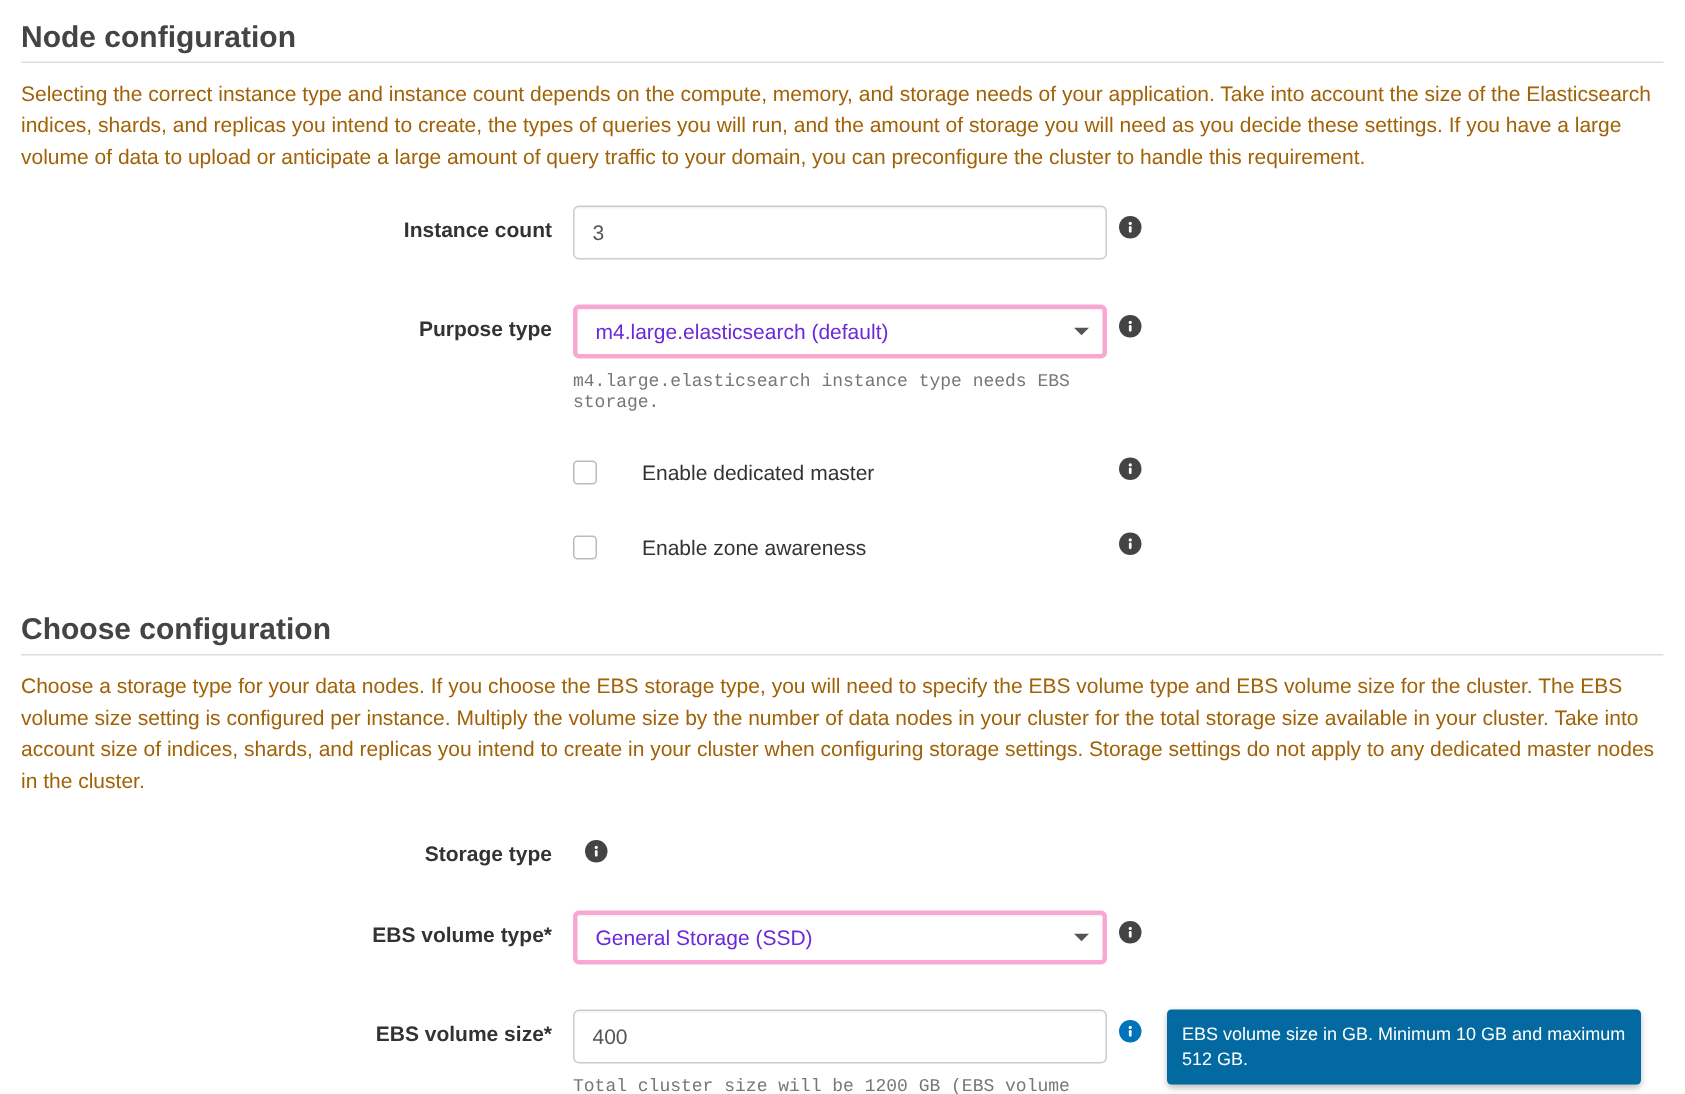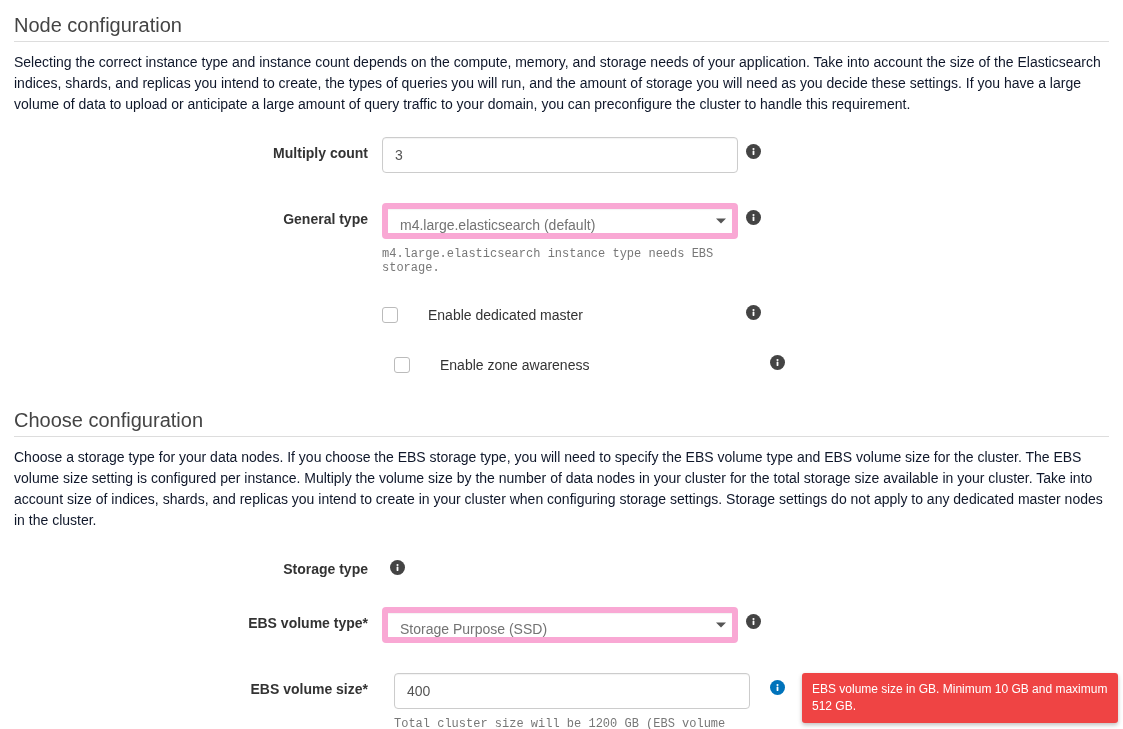--- a/index.html
+++ b/index.html
@@ -6,42 +6,42 @@
   body {
     font-family: "Helvetica Neue", Helvetica, Arial, sans-serif;
     font-size: 14px;
     color: #333;
     background: #fff;
     width: 1123px;
     padding: 0 14px;
   }
   .section-heading {
     font-size: 20px;
-    font-weight: 400;
+    font-weight: 700;
     color: #444;
     padding: 4px 0 4px 0;
     border-bottom: 1px solid #ddd;
     margin-top: 10px;
   }
   .section-desc {
     font-size: 14px;
-    color: #0f172a;
+    color: #a16207;
     line-height: 1.5;
     padding: 10px 0 12px 0;
   }
   .form-block {
     padding: 10px 0 10px 0;
   }
   .form-row {
     display: flex;
     align-items: flex-start;
     margin-bottom: 30px;
     position: relative;
   }
-  .form-row.last { margin-bottom: 10px; gap: 12px; }
+  .form-row.last { margin-bottom: 10px; }
   .row-label {
     width: 368px;
     text-align: right;
     padding-right: 14px;
     padding-top: 8px;
     font-weight: 700;
     color: #333;
     font-size: 14px;
   }
   .row-control {
@@ -70,29 +70,29 @@
     background: #fff;
     box-shadow: inset 0 1px 1px rgba(0,0,0,0.05);
   }
   .select-wrap {
     position: relative;
     width: 100%;
   }
   .select-input {
     width: 100%;
     height: 36px;
-    border: 6px solid #f9a8d4;
+    border: 3px solid #f9a8d4;
     border-radius: 4px;
     padding: 0 34px 0 12px;
     font-size: 14px;
-    color: #737373;
+    color: #6d28d9;
     background: #fff;
     box-shadow: inset 0 1px 1px rgba(0,0,0,0.05);
     display: flex;
-    align-items: flex-end;
+    align-items: center;
     cursor: pointer;
   }
   .caret {
     position: absolute;
     right: 12px;
     top: 50%;
     transform: translateY(-50%);
     width: 0; height: 0;
     border-left: 5px solid transparent;
     border-right: 5px solid transparent;
@@ -133,21 +133,21 @@
     cursor: pointer;
     flex-shrink: 0;
   }
   .info-icon svg { display: block; }
   .info-icon.active { background: #0073bb; }
   .tooltip {
     position: absolute;
     left: 100%;
     top: 0;
     margin-left: 6px;
-    background: #ef4444;
+    background: #0369a1;
     color: #fff;
     font-size: 12px;
     line-height: 1.4;
     padding: 8px 10px;
     border-radius: 3px;
     width: 316px;
     box-shadow: 0 2px 4px rgba(0,0,0,0.25);
   }
   
   .checkbox-form-row .row-label { padding-top: 0; }
@@ -155,36 +155,36 @@
 </style>
 </head>
 <body>
 
 <h2 class="section-heading">Node configuration</h2>
 <p class="section-desc">Selecting the correct instance type and instance count depends on the compute, memory, and storage needs of your application. Take into account the size of the Elasticsearch indices, shards, and replicas you intend to create, the types of queries you will run, and the amount of storage you will need as you decide these settings. If you have a large volume of data to upload or anticipate a large amount of query traffic to your domain, you can preconfigure the cluster to handle this requirement.</p>
 
 <div class="form-block">
 
   <div class="form-row">
-    <div class="row-label">Multiply count</div>
+    <div class="row-label">Instance count</div>
     <div class="row-control">
       <input class="text-input" type="text" value="3" style="">
     </div>
     <div class="row-aside">
       <span class="info-icon">
         <svg width="9" height="9" viewBox="0 0 10 10">
             <circle cx="5" cy="2.2" r="1.2" fill="#fff"></circle>
             <rect x="4" y="4" width="2" height="5" rx="1" fill="#fff"></rect>
           </svg>
       </span>
     </div>
   </div>
 
   <div class="form-row">
-    <div class="row-label">General type</div>
+    <div class="row-label">Purpose type</div>
     <div class="row-control">
       <div class="select-wrap">
         <div class="select-input">
           <span>m4.large.elasticsearch (default)</span>
         </div>
         <span class="caret"></span>
       </div>
       <div class="help-text">m4.large.elasticsearch instance type needs EBS storage.</div>
     </div>
     <div class="row-aside">
@@ -250,21 +250,21 @@
           </svg>
       </span>
     </div>
   </div>
 
   <div class="form-row">
     <div class="row-label">EBS volume type*</div>
     <div class="row-control">
       <div class="select-wrap">
         <div class="select-input">
-          <span>Storage Purpose (SSD)</span>
+          <span>General Storage (SSD)</span>
         </div>
         <span class="caret"></span>
       </div>
     </div>
     <div class="row-aside">
       <span class="info-icon">
         <svg width="9" height="9" viewBox="0 0 10 10">
             <circle cx="5" cy="2.2" r="1.2" fill="#fff"></circle>
             <rect x="4" y="4" width="2" height="5" rx="1" fill="#fff"></rect>
           </svg>

